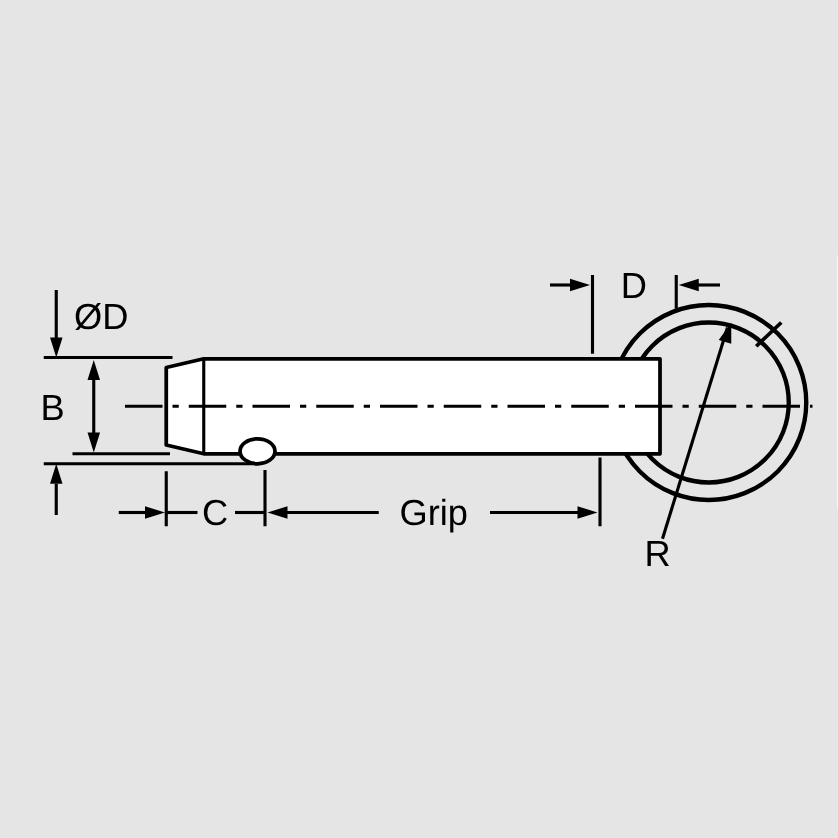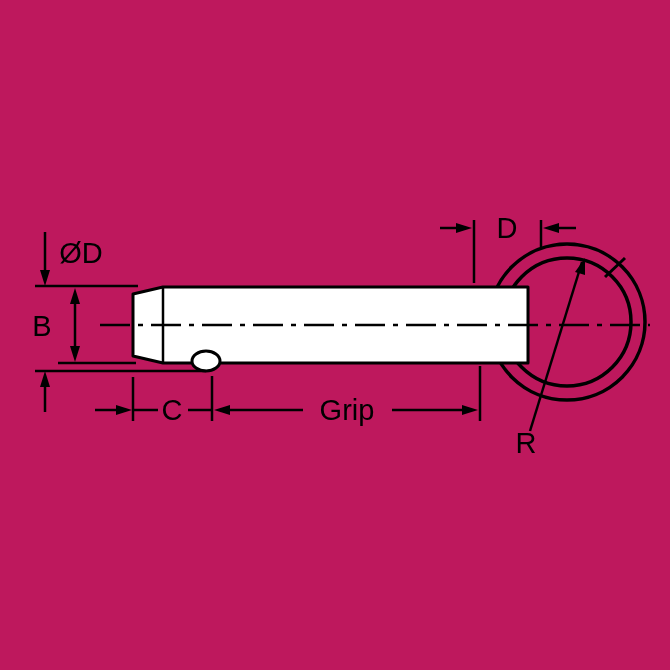--- a/index.html
+++ b/index.html
@@ -7,21 +7,21 @@
     padding: 0;
     background: #ffffff;
     width: 670px;
     height: 670px;
     font-family: "Liberation Sans", sans-serif;
   }
   .stage {
     position: relative;
     width: 670px;
     height: 670px;
-    background: #be185d;
+    background: #e5e5e5;
     overflow: hidden;
   }
   svg text {
     font-family: "Liberation Sans", sans-serif;
     font-size: 29px;
     fill: #000000;
   }
 </style>
 </head>
 <body>

